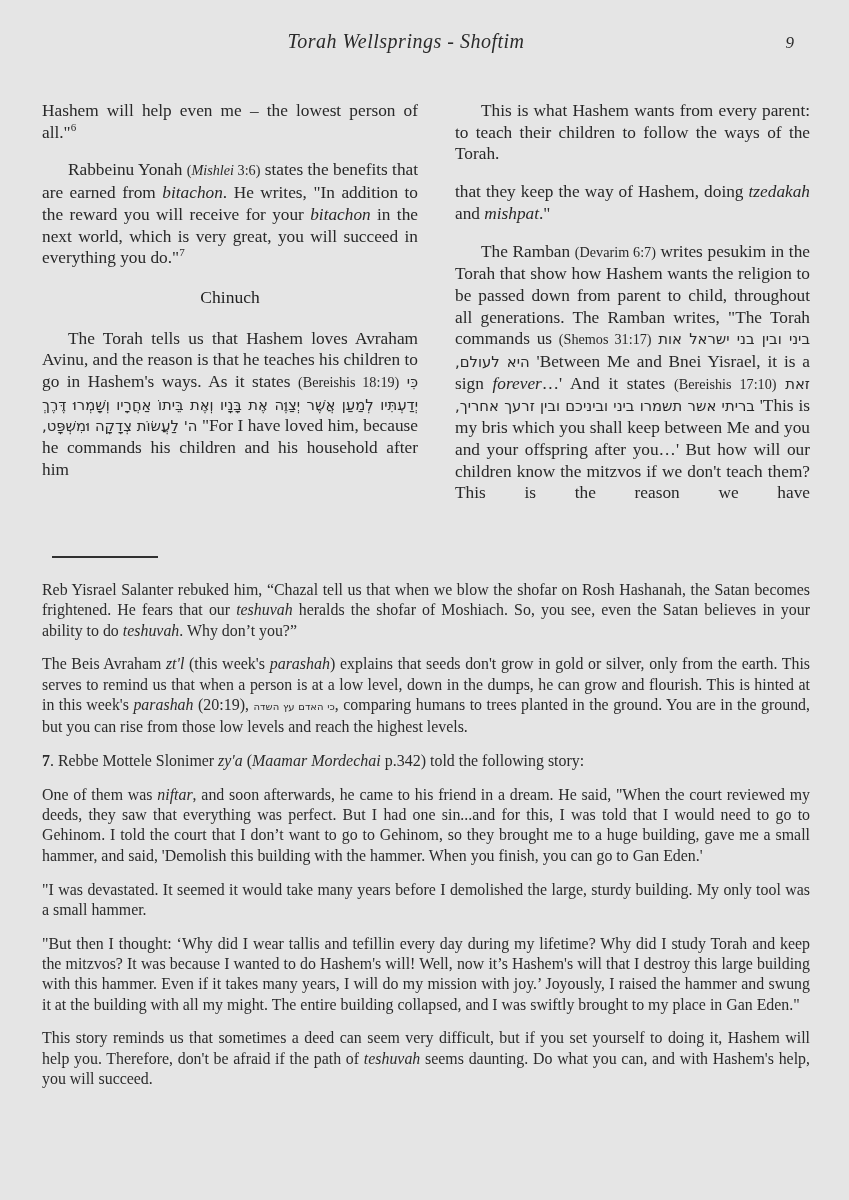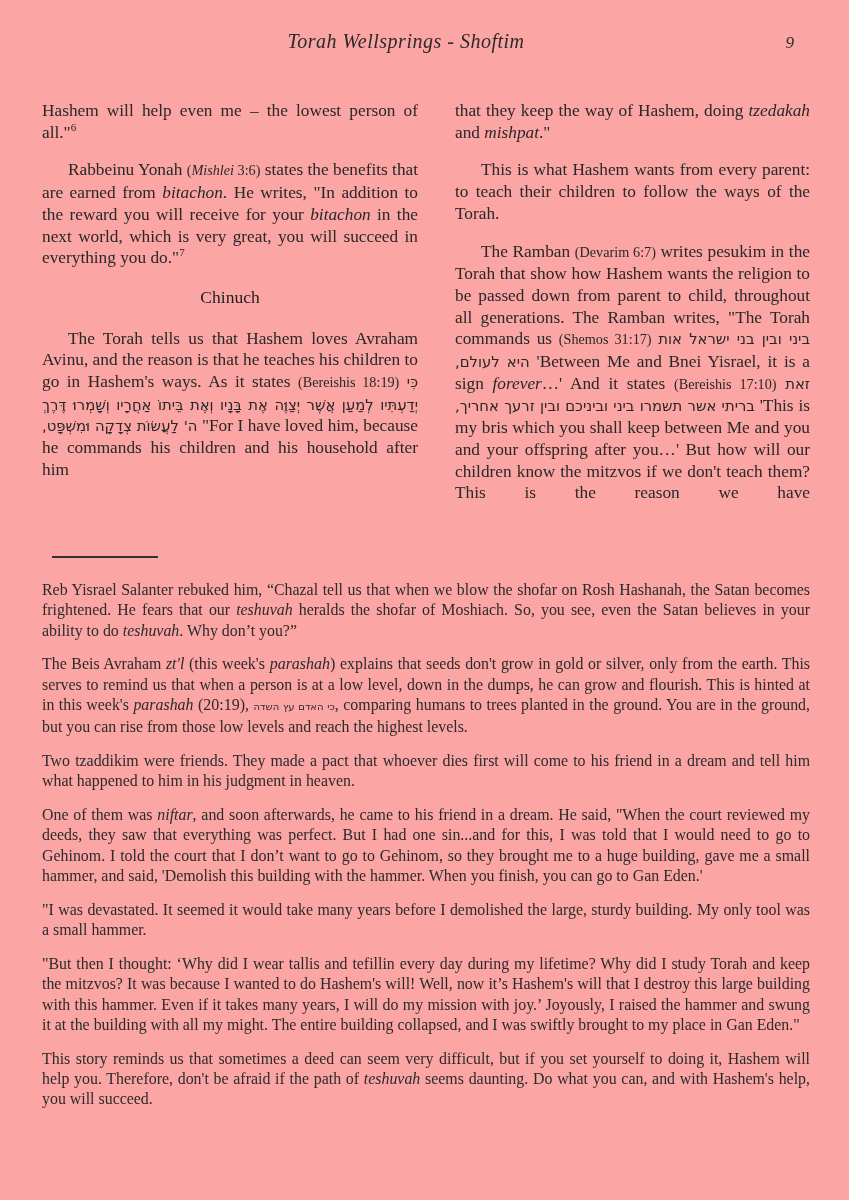--- a/index.html
+++ b/index.html
@@ -7,21 +7,21 @@
     width: 849px; height: 1200px;
     background: #ffffff;
     font-family: "Liberation Serif", "DejaVu Serif", serif;
     color: #262626;
     -webkit-font-smoothing: antialiased;
   }
   .page {
     box-sizing: border-box;
     width: 849px; height: 1200px;
     padding: 30px 39px 10px 42px;
-    background: #fca5a5;
+    background: #e5e5e5;
     overflow: hidden;
   }
   header.page-header { position: relative; height: 32px; }
   .header-title {
     position: absolute; left: 0; right: 40px; top: 0;
     text-align: center;
     font-style: italic;
     font-size: 20px;
     letter-spacing: 0.5px;
     color: #2a2a2a;
@@ -82,31 +82,31 @@
   </header>
 
   <main class="columns">
     <section class="col col-left">
         <p class="para"><span>Hashem will help even me – the lowest person of all."</span><sup>6</sup></p>
         <p class="para indent"><span>Rabbeinu Yonah </span><span class="ref">(</span><span class="ref it">Mishlei</span><span class="ref"> 3:6)</span><span> states the benefits that are earned from </span><span class="it">bitachon</span><span>. He writes, "In addition to the reward you will receive for your </span><span class="it">bitachon</span><span> in the next world, which is very great, you will succeed in everything you do."</span><sup>7</sup></p>
         <h3 class="heading">Chinuch</h3>
         <p class="para indent cont"><span>The Torah tells us that Hashem loves Avraham Avinu, and the reason is that he teaches his children to go in Hashem's ways. As it states </span><span class="ref">(Bereishis 18:19)</span><span> </span><span class="he" dir="rtl">כִּי יְדַעְתִּיו לְמַעַן אֲשֶׁר יְצַוֶּה אֶת בָּנָיו וְאֶת בֵּיתוֹ אַחֲרָיו וְשָׁמְרוּ דֶּרֶךְ ה' לַעֲשׂוֹת צְדָקָה וּמִשְׁפָּט,</span><span> "For I have loved him, because he commands his children and his household after him</span></p>
       </section>
     <section class="col col-right">
+        <p class="para indent"><span>This is what Hashem wants from every parent: to teach their children to follow the ways of the Torah.</span></p>
         <p class="para"><span>that they keep the way of Hashem, doing </span><span class="it">tzedakah</span><span> and </span><span class="it">mishpat</span><span>."</span></p>
-        <p class="para indent"><span>This is what Hashem wants from every parent: to teach their children to follow the ways of the Torah.</span></p>
         <p class="para indent cont"><span>The Ramban </span><span class="ref">(Devarim 6:7)</span><span> writes pesukim in the Torah that show how Hashem wants the religion to be passed down from parent to child, throughout all generations. The Ramban writes, "The Torah commands us </span><span class="ref">(Shemos 31:17)</span><span> </span><span class="he" dir="rtl">ביני ובין בני ישראל אות היא לעולם,</span><span> 'Between Me and Bnei Yisrael, it is a sign </span><span class="it">forever</span><span>…' And it states </span><span class="ref">(Bereishis 17:10)</span><span> </span><span class="he" dir="rtl">זאת בריתי אשר תשמרו ביני וביניכם ובין זרעך אחריך,</span><span> 'This is my bris which you shall keep between Me and you and your offspring after you…' But how will our children know the mitzvos if we don't teach them? This is the reason we have</span></p>
       </section>
   </main>
 
   <footer class="footnotes-section">
     <div class="fn-divider"></div>
     <div class="footnotes">
         <p class="para"><span>Reb Yisrael Salanter rebuked him, “Chazal tell us that when we blow the shofar on Rosh Hashanah, the Satan becomes frightened. He fears that our </span><span class="it">teshuvah</span><span> heralds the shofar of Moshiach. So, you see, even the Satan believes in your ability to do </span><span class="it">teshuvah</span><span>. Why don’t you?”</span></p>
         <p class="para"><span>The Beis Avraham </span><span class="it">zt'l</span><span> </span><span class="ref">(this week's </span><span class="ref it">parashah</span><span class="ref">)</span><span> explains that seeds don't grow in gold or silver, only from the earth. This serves to remind us that when a person is at a low level, down in the dumps, he can grow and flourish. This is hinted at in this week's </span><span class="it">parashah</span><span> </span><span class="ref">(20:19)</span><span>, </span><span class="he" dir="rtl">כי האדם עץ השדה</span><span>, comparing humans to trees planted in the ground. You are in the ground, but you can rise from those low levels and reach the highest levels.</span></p>
-        <p class="para"><span>Two tzaddikim were friends. They made a pact that whoever dies first will come to his friend in a dream and tell him what happened to him in his judgment in heaven.</span></p>
+        <p class="para"><span class="bd">7</span><span>. Rebbe Mottele Slonimer </span><span class="it">zy'a</span><span> </span><span class="ref">(</span><span class="ref it">Maamar Mordechai</span><span class="ref"> p.342)</span><span> told the following story:</span></p>
         <p class="para"><span>One of them was </span><span class="it">niftar</span><span>, and soon afterwards, he came to his friend in a dream. He said, "When the court reviewed my deeds, they saw that everything was perfect. But I had one sin...and for this, I was told that I would need to go to Gehinom. I told the court that I don’t want to go to Gehinom, so they brought me to a huge building, gave me a small hammer, and said, 'Demolish this building with the hammer. When you finish, you can go to Gan Eden.'</span></p>
         <p class="para"><span>"I was devastated. It seemed it would take many years before I demolished the large, sturdy building. My only tool was a small hammer.</span></p>
         <p class="para"><span>"But then I thought: ‘Why did I wear tallis and tefillin every day during my lifetime? Why did I study Torah and keep the mitzvos? It was because I wanted to do Hashem's will! Well, now it’s Hashem's will that I destroy this large building with this hammer. Even if it takes many years, I will do my mission with joy.’ Joyously, I raised the hammer and swung it at the building with all my might. The entire building collapsed, and I was swiftly brought to my place in Gan Eden."</span></p>
         <p class="para"><span>This story reminds us that sometimes a deed can seem very difficult, but if you set yourself to doing it, Hashem will help you. Therefore, don't be afraid if the path of </span><span class="it">teshuvah</span><span> seems daunting. Do what you can, and with Hashem's help, you will succeed.</span></p>
       </div>
   </footer>
 </div>
 
 </body></html>

